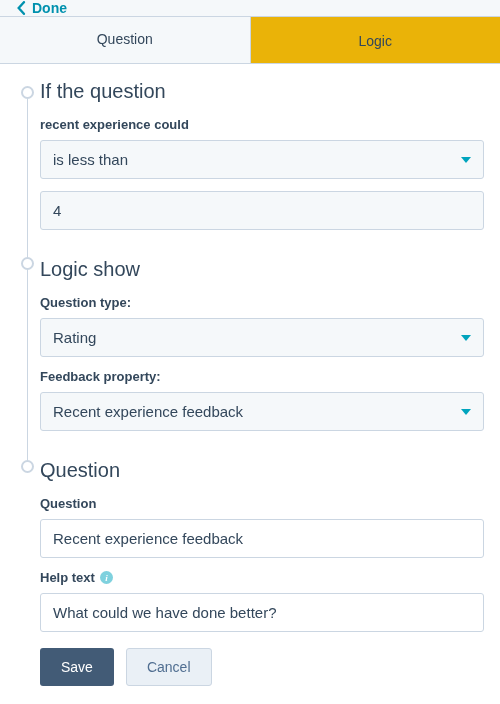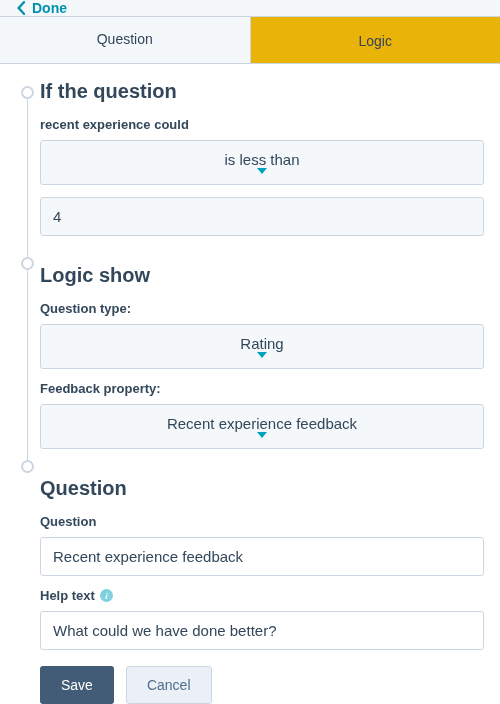--- a/index.html
+++ b/index.html
@@ -72,21 +72,21 @@
   border: 2px solid #cbd6e2;
   border-radius: 50%;
   background: #fff;
   left: 0;
 }
 .section {
   padding-top: 16px;
 }
 .section-title {
   font-size: 20px;
-  font-weight: 700;
+  font-weight: 400;
   color: #33475b;
   margin-bottom: 14px;
 }
 .label {
   font-size: 13px;
   font-weight: 600;
   color: #33475b;
   margin-bottom: 8px;
   display: flex;
   align-items: center;
@@ -98,21 +98,20 @@
   border: 1px solid #cbd6e2;
   border-radius: 3px;
   padding: 10px 12px;
   font-size: 15px;
   color: #33475b;
   display: flex;
   justify-content: space-between;
   align-items: center;
   cursor: pointer;
   margin-bottom: 12px;
-  flex-direction: column;
 }
 .caret {
   width: 0; height: 0;
   border-left: 5px solid transparent;
   border-right: 5px solid transparent;
   border-top: 6px solid #00a4bd;
 }
 .text-input {
   width: 100%;
   background: #f5f8fa;

